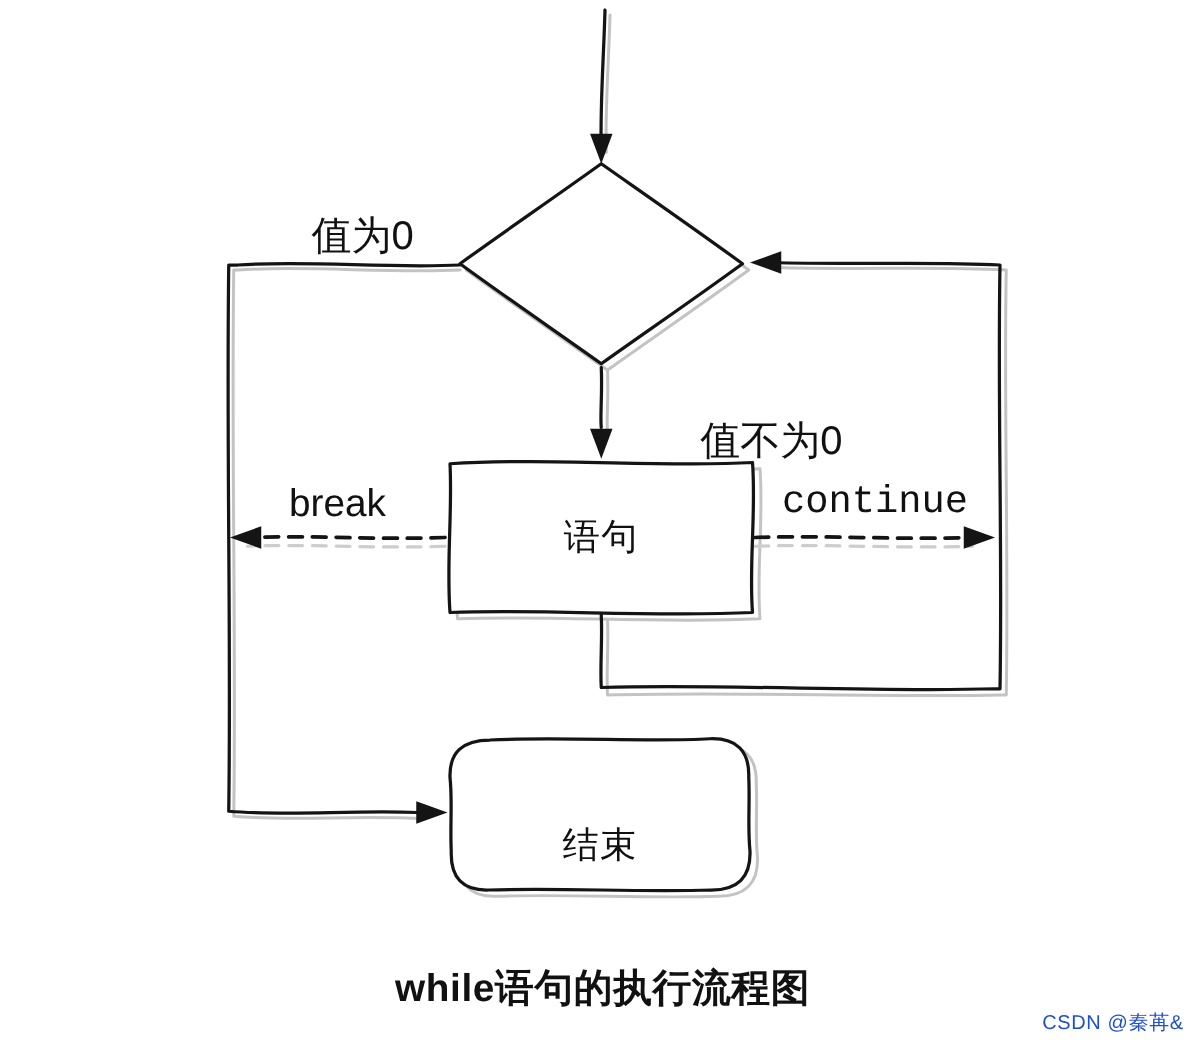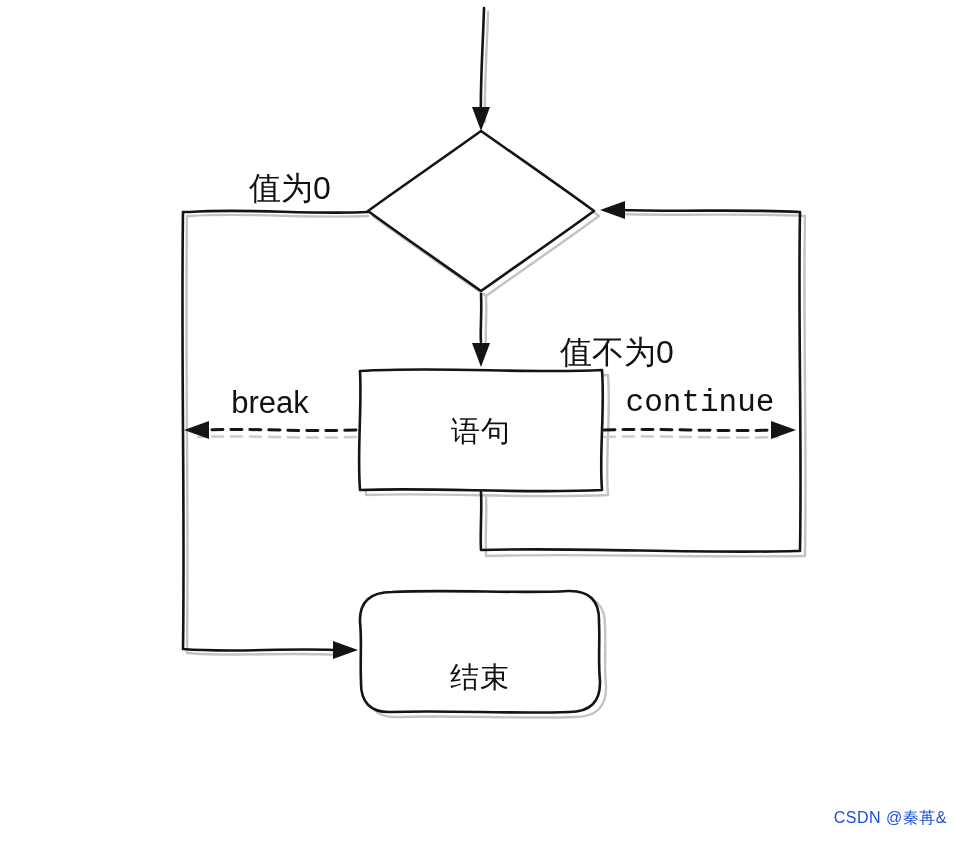--- a/index.html
+++ b/index.html
@@ -113,15 +113,16 @@
   <div class="lbl node-lbl" style="left:480px; top:652px;margin-top:25px;">结束</div>
 
   <div class="lbl edge-lbl" style="left:290px; top:188px;">值为0</div>
 
   <div class="lbl edge-lbl" style="left:577px; top:352px;margin-left:40px;">值不为0</div>
 
   <div class="lbl latin-lbl" style="left:270px; top:402px;">break</div>
 
   <div class="lbl latin-lbl" style="left:700px; top:402px;font-family:Liberation Mono, monospace;">continue</div>
 
+  <div class="lbl title-lbl" style="left:482px; top:790px;">while语句的执行流程图</div>
 
   <div class="watermark">CSDN @秦苒&amp;</div>
 </div>
 
 </body></html>

